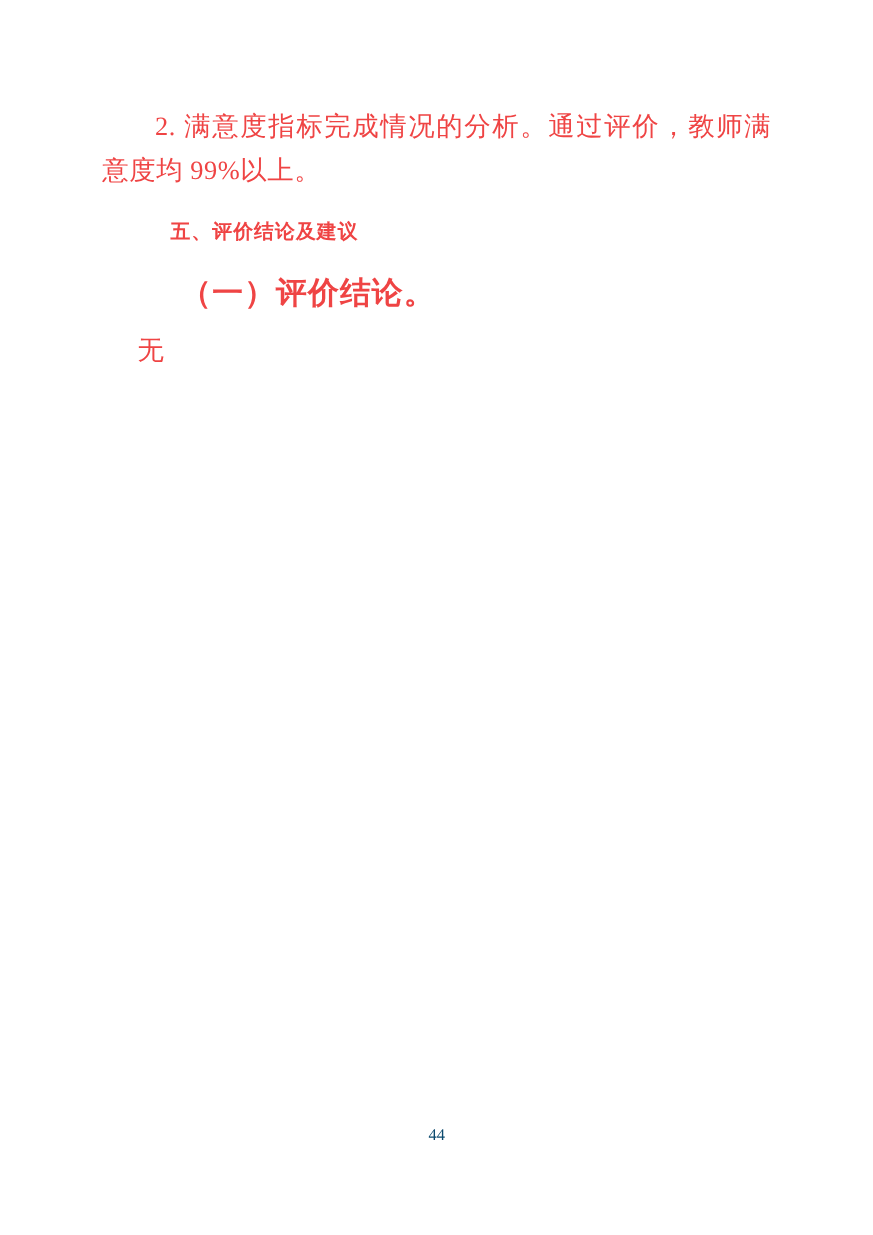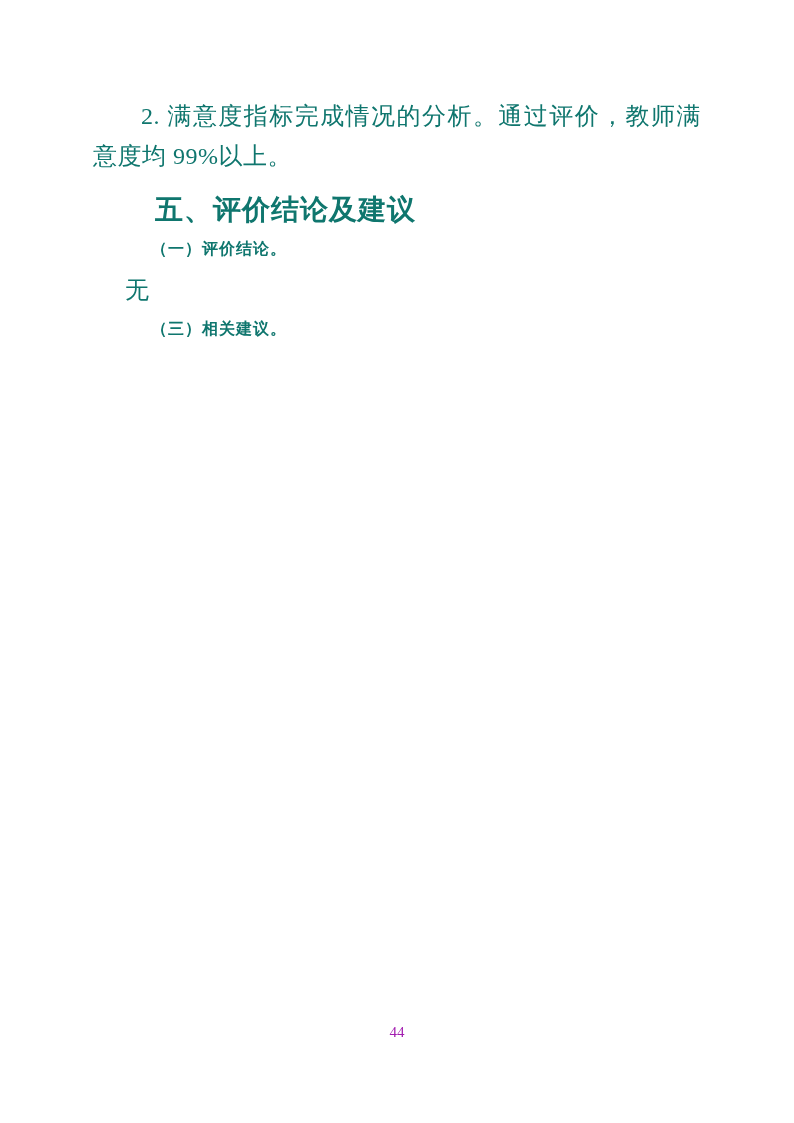--- a/index.html
+++ b/index.html
@@ -13,84 +13,83 @@
     height: 1123px;
     background: #ffffff;
     overflow: hidden;
     font-family: "Liberation Serif", "DejaVu Serif", serif;
   }
   .doc-body {
     position: absolute;
     left: 93px;
     top: 96px;
     width: 608px;
-    color: #0f766e;
+    color: #ef4444;
     font-size: 24px;
     line-height: 40px;
     text-align: justify;
   }
   .para {
     margin: 0;
     text-indent: 48px;
     letter-spacing: 0.5px;
   }
   .heading-1 {
-    margin: 14px 0 0 0;
-    font-size: 28px;
+    margin: 14px 0 16px 0;
+    font-size: 18px;
     font-weight: 700;
     line-height: 40px;
     font-family: "Liberation Sans", "DejaVu Sans", sans-serif;
     text-indent: 62px;
     letter-spacing: 1px;
   }
   .heading-2 {
-    margin: 0;
-    font-size: 16px;
+    margin: 13px;
+    font-size: 28px;
     font-weight: 700;
     line-height: 40px;
-    font-family: Liberation Mono, monospace;
+    font-family: Liberation Sans, sans-serif;
     text-indent: 58px;
     letter-spacing: 1px;
   }
   .para-short {
     margin: 0;
     text-indent: 32px;
   }
   .page-footer {
     position: absolute;
     left: 0;
     right: 0;
     top: 1022px;
     text-align: center;
   }
   .page-number {
     font-family: "Liberation Serif", "DejaVu Serif", serif;
     font-size: 15px;
     line-height: 20px;
-    color: #a21caf;
+    color: #0c4a6e;
   }
 </style>
 </head>
 <body>
 
 <div class="page">
 
   <main class="doc-body">
 
     <p class="para">2. 满意度指标完成情况的分析。通过评价，教师满意度均 99%以上。</p>
 
     <h2 class="heading-1">五、评价结论及建议</h2>
 
     <h3 class="heading-2">（一）评价结论。</h3>
 
 
 
     <p class="para para-short">无</p>
 
-    <h3 class="heading-2">（三）相关建议。</h3>
 
 
   </main>
 
   <footer class="page-footer">
     <span class="page-number">44</span>
   </footer>
 
 </div>
 

